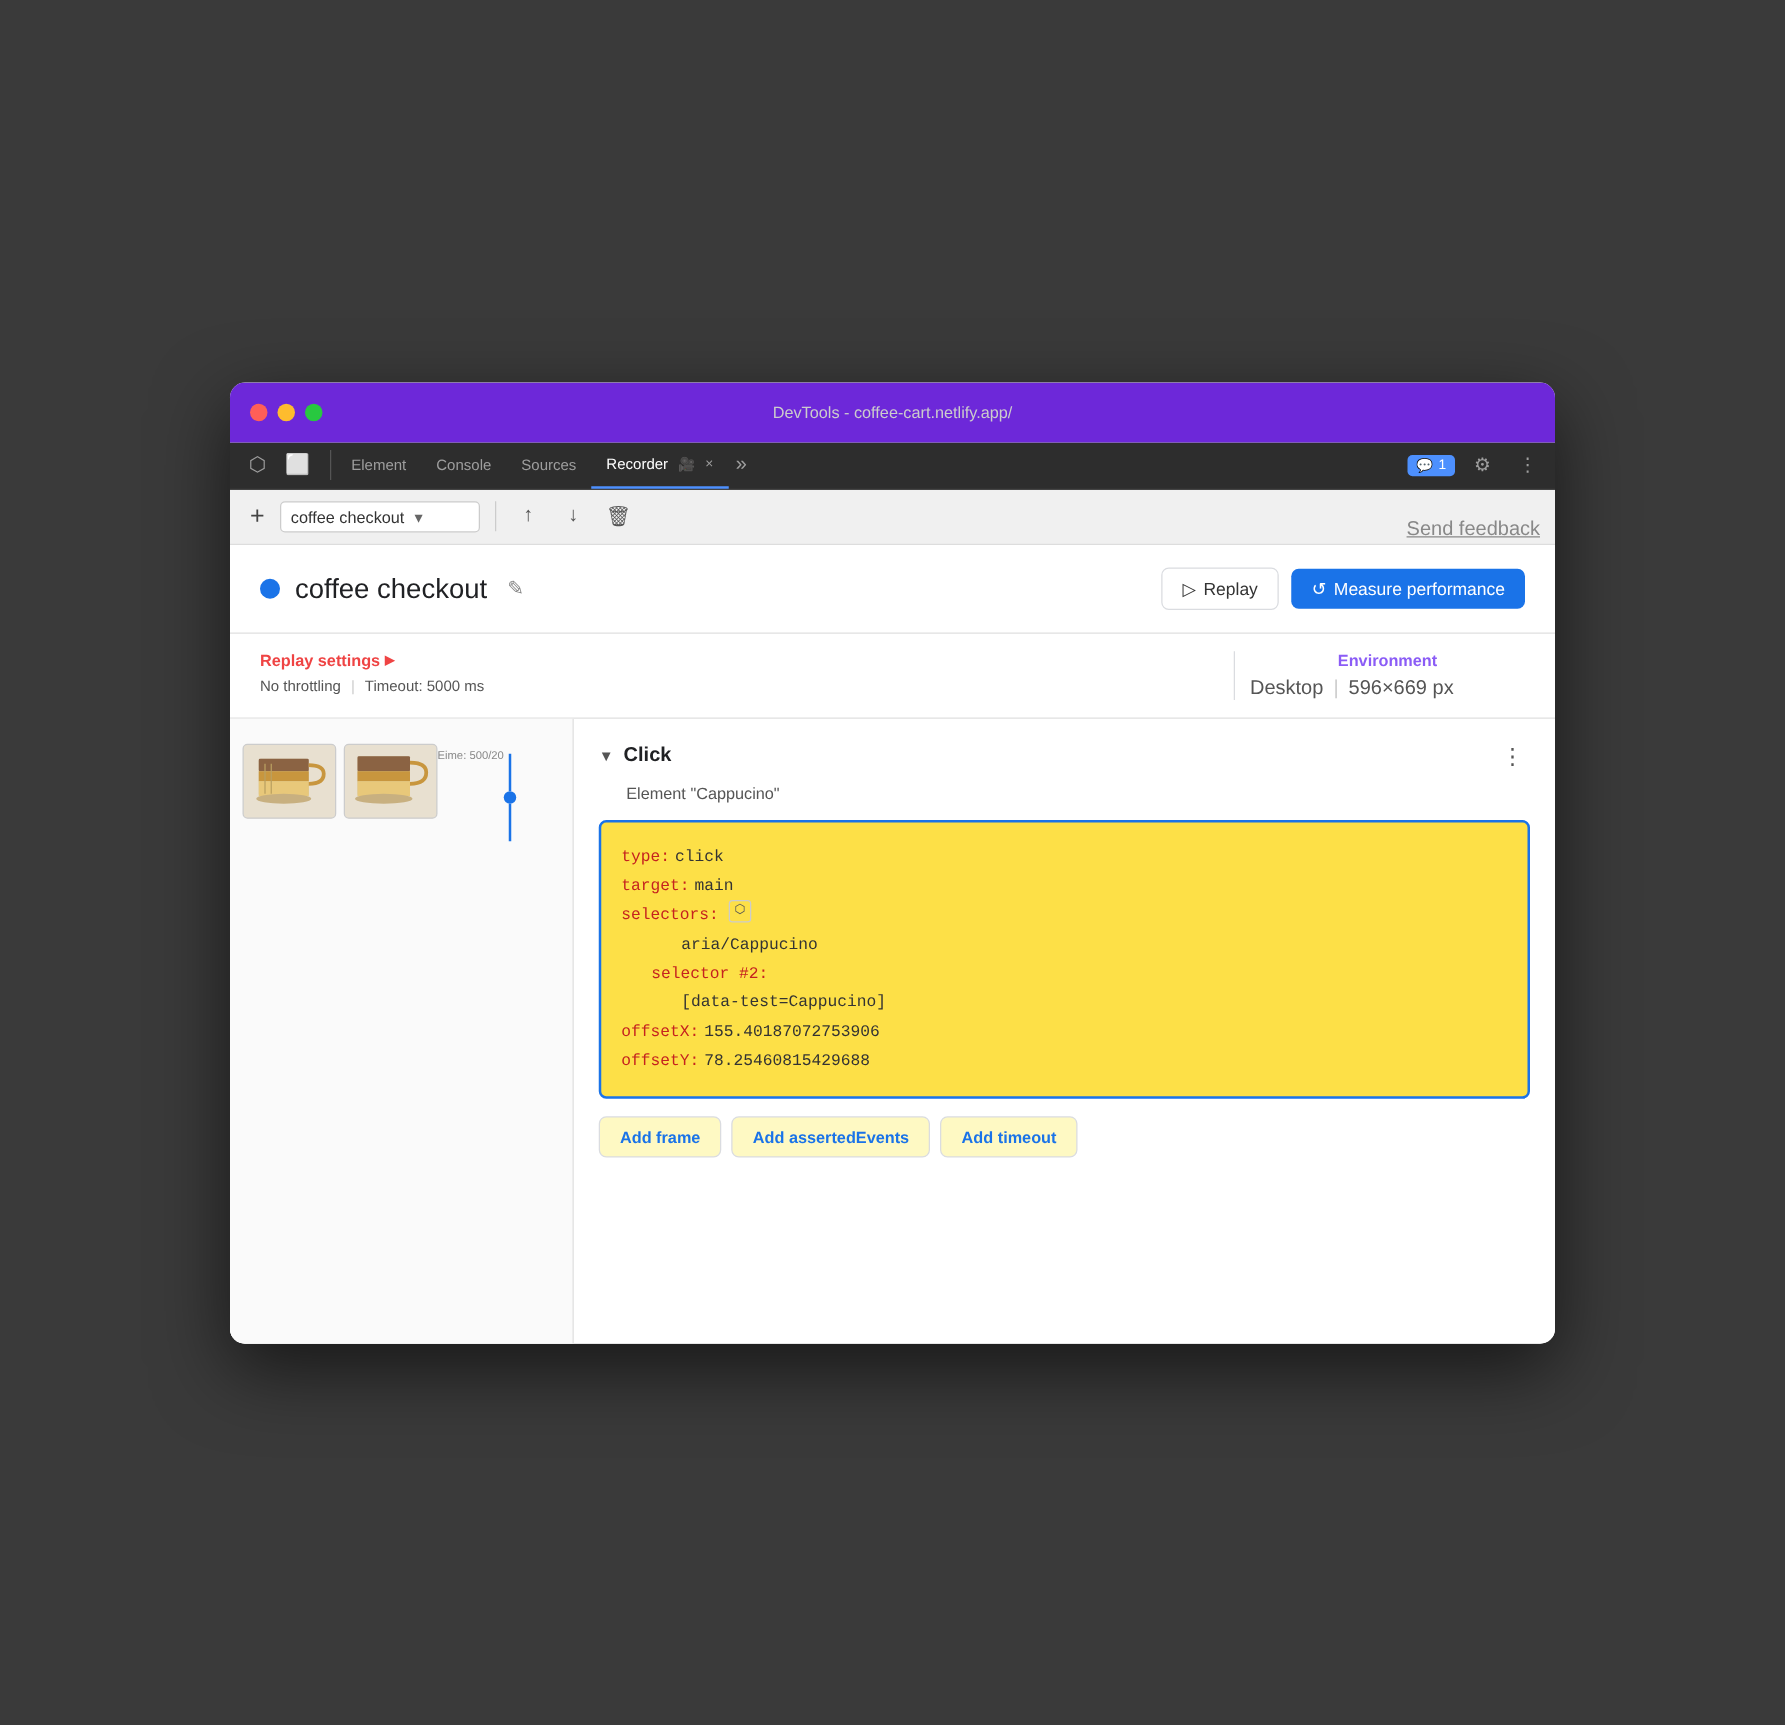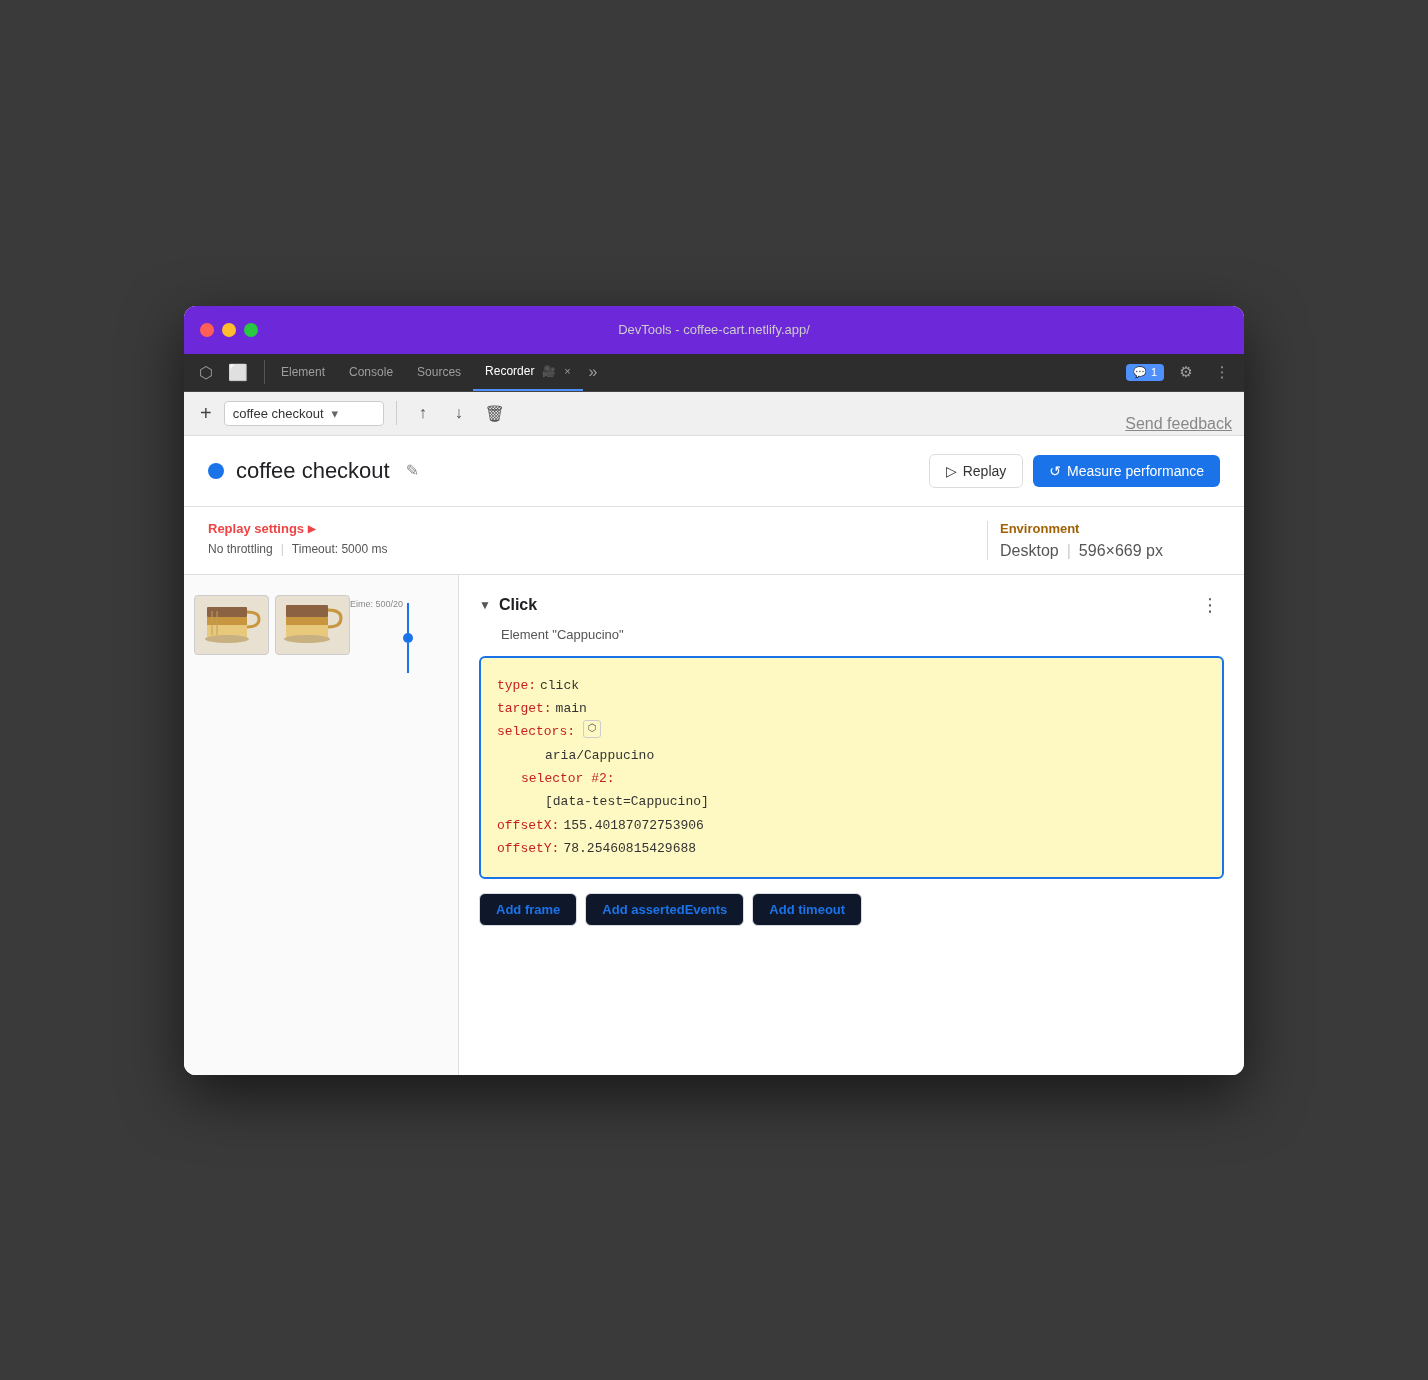--- a/index.html
+++ b/index.html
@@ -294,22 +294,23 @@
       width: 1px;
       background: #dadce0;
       margin: 0 12px;
     }
     .settings-right {
       min-width: 220px;
     }
     .env-title {
       font-size: 13px;
       font-weight: 600;
-      color: #a16207;
+      color: #8b5cf6;
       margin-bottom: 6px;
+      text-align: center;
     }
     .env-details {
       display: flex;
       align-items: center;
       gap: 0;
       font-size: 16px;
       color: #555;
     }
 
     
@@ -395,21 +396,21 @@
       margin-left: 22px;
     }
 
     
     .code-block {
       border: 2px solid #1a73e8;
       border-radius: 6px;
       padding: 16px;
       font-family: 'Courier New', Courier, monospace;
       font-size: 13px;
-      background: #fef9c3;
+      background: #fde047;
       line-height: 1.8;
     }
     .code-line {
       display: flex;
       align-items: flex-start;
       gap: 4px;
     }
     .code-key { color: #c5221f; }
     .code-val { color: #333; }
     .code-indent { padding-left: 24px; }
@@ -430,21 +431,21 @@
     }
 
     
     .action-buttons {
       display: flex;
       gap: 8px;
       margin-top: 14px;
     }
     .action-btn {
       border: 1px solid #dadce0;
-      background: #0f172a;
+      background: #fef9c3;
       border-radius: 6px;
       padding: 8px 16px;
       font-size: 13px;
       color: #1a73e8;
       font-weight: 600;
       cursor: pointer;
     }
   </style>
 </head>
 <body>

